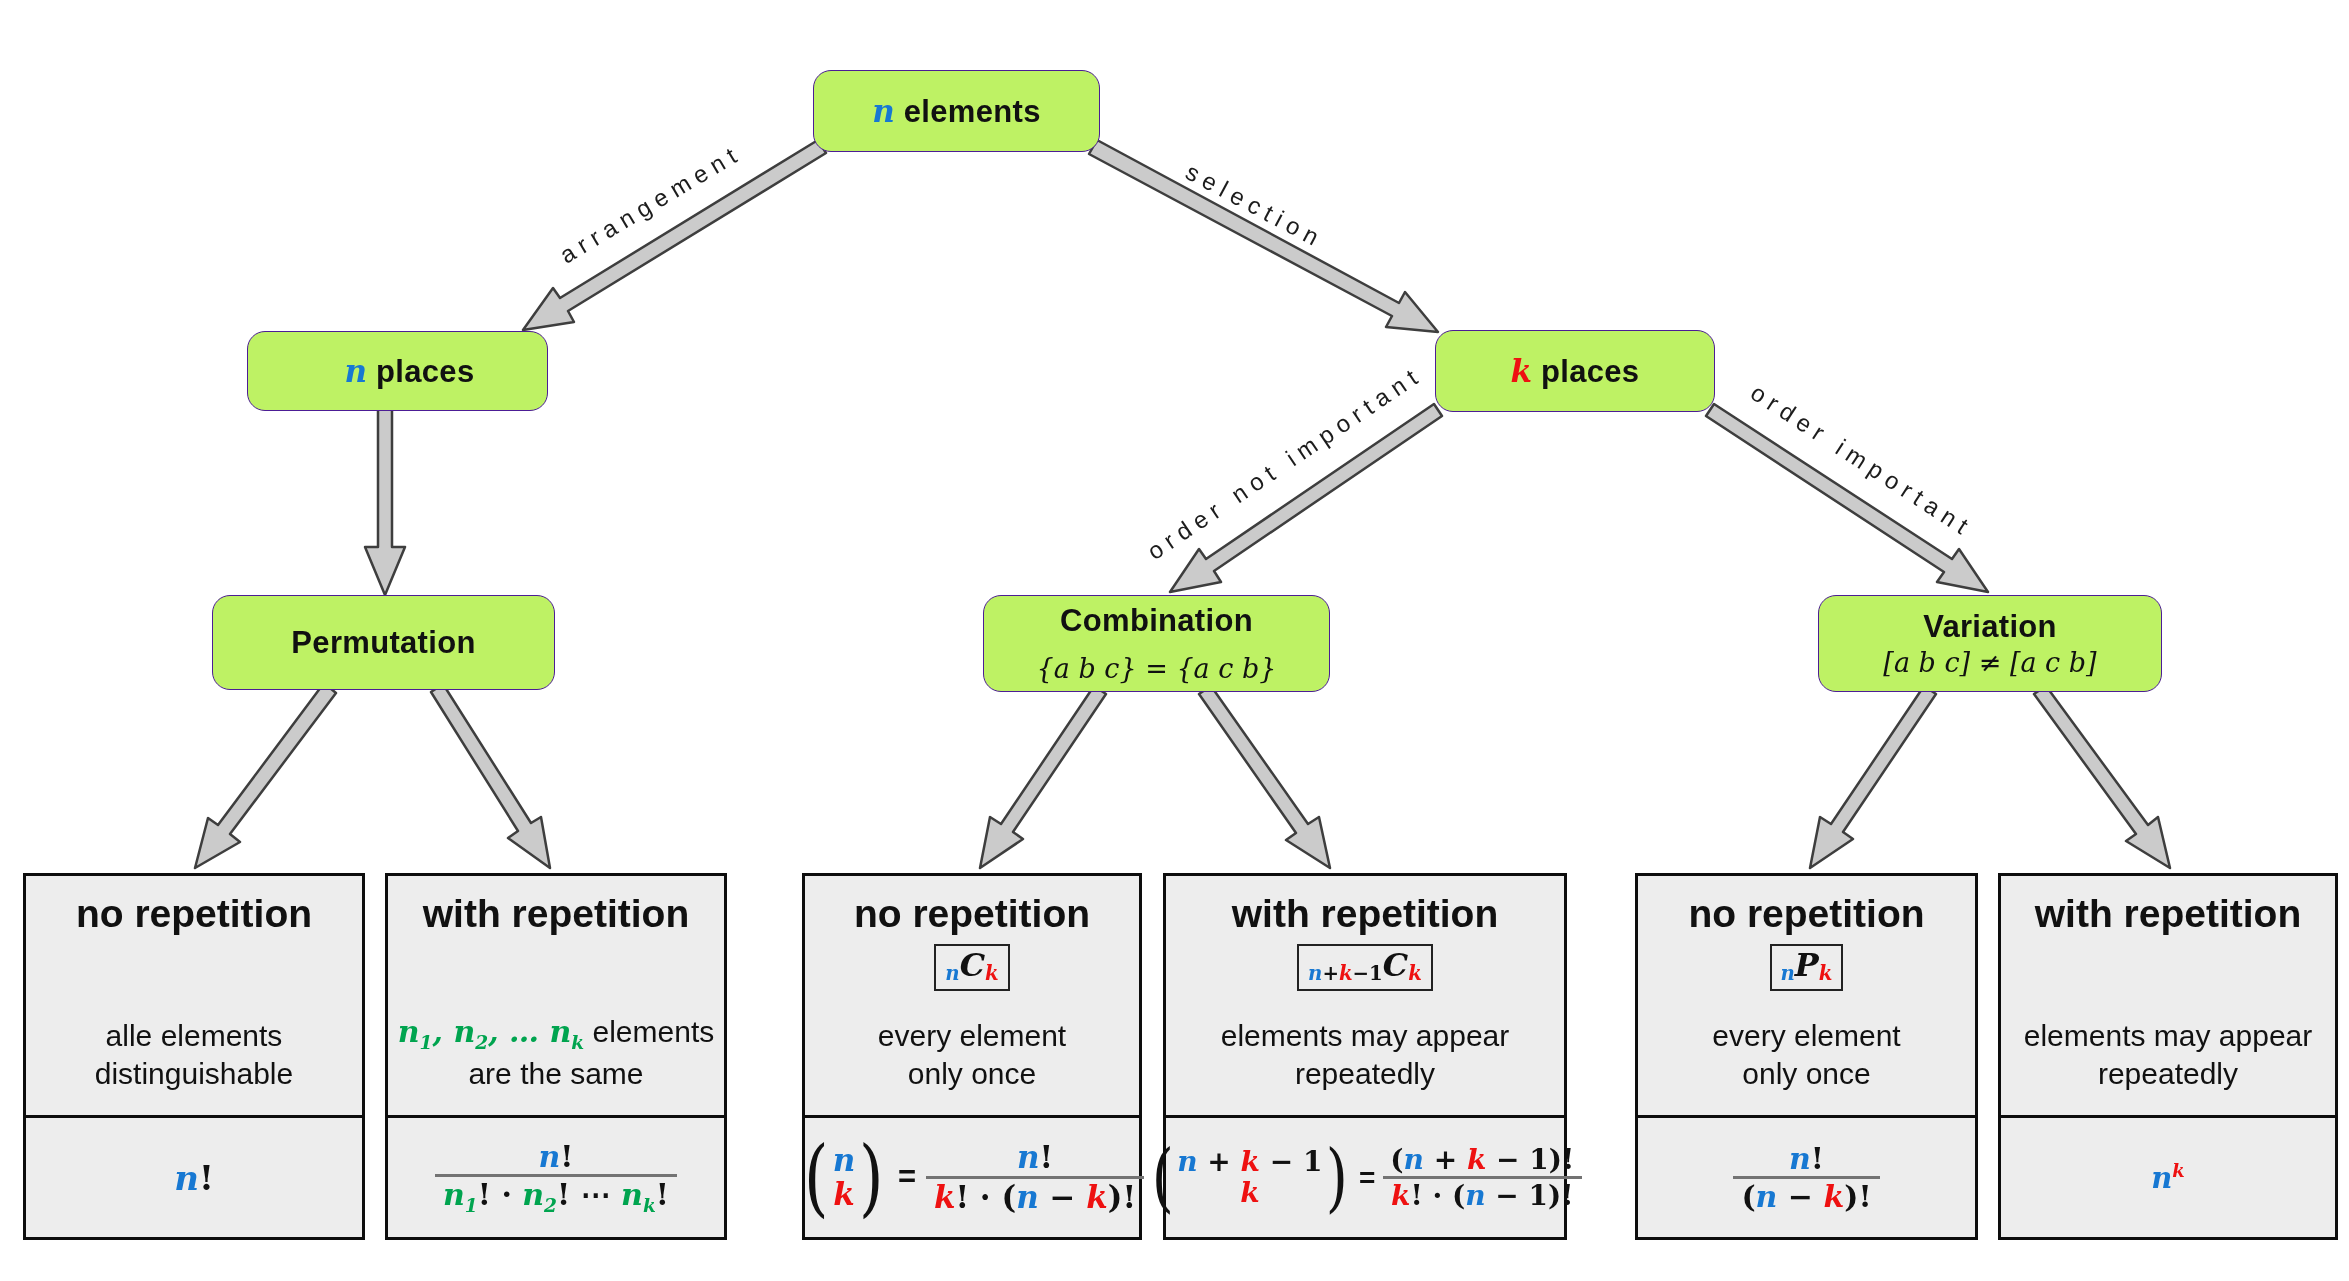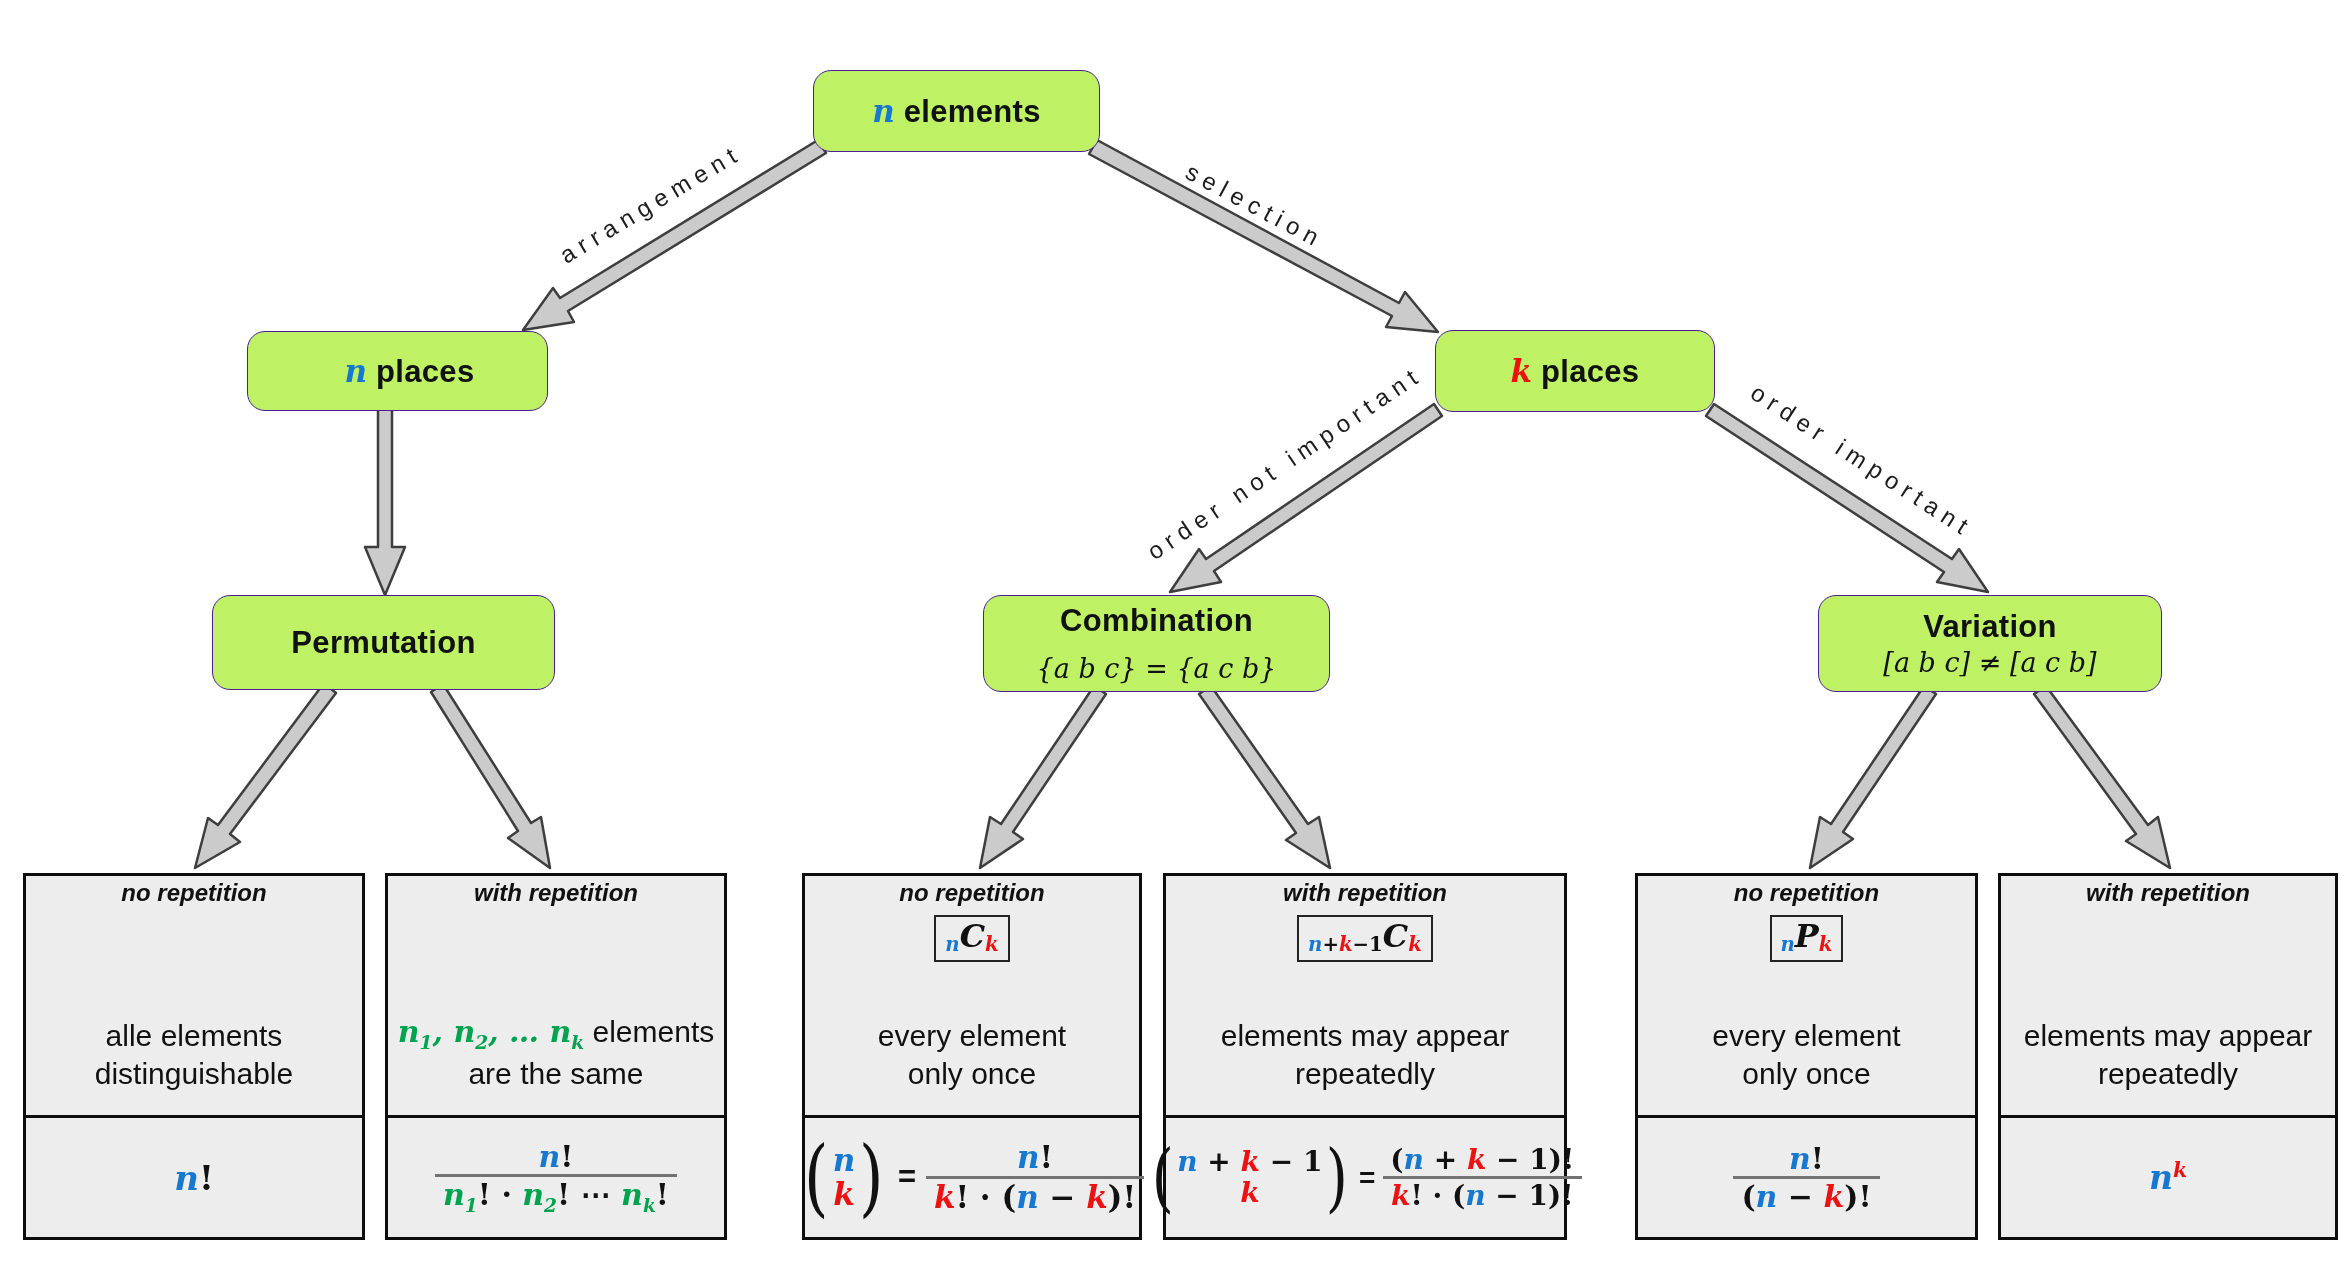--- a/index.html
+++ b/index.html
@@ -16,21 +16,21 @@
 
   .m{font-family:"DejaVu Serif",serif;font-style:italic;font-weight:bold;}
   .blue{color:#1778d2;} .red{color:#ee1111;} .green{color:#00a44f;}
 
   .edge-label{position:absolute;font-size:24px;letter-spacing:.27em;color:#1c1c1c;
               white-space:nowrap;z-index:3;}
 
   .leaf{position:absolute;background:#ededed;border:3px solid #0d0d0d;box-sizing:border-box;
         display:flex;flex-direction:column;z-index:2;}
   .leaf-top{flex:1;display:flex;flex-direction:column;align-items:center;}
-  .leaf-title{font-size:24px;font-weight:bold;margin-top:3px;white-space:nowrap;font-style:italic;}
+  .leaf-title{font-size:39px;font-weight:bold;margin-top:16px;white-space:nowrap;}
   .badge{border:2.5px solid #222;padding:0 9px 3px;margin-top:8px;display:inline-flex;
          align-items:baseline;font-size:29px;line-height:1.25;background:#ededed;}
   .bsub{font-size:.68em;position:relative;top:.18em;}
   .bsub .m{font-size:1em;}
   .op{font-size:1.1em;}
   .desc{margin-top:auto;margin-bottom:22px;text-align:center;font-size:30px;line-height:1.27;}
   .leaf-bottom{height:119px;border-top:3px solid #0d0d0d;display:flex;align-items:center;
                justify-content:center;}
   .formula{display:flex;align-items:center;justify-content:center;gap:10px;font-size:31px;white-space:pre;}
   .frac{display:inline-flex;flex-direction:column;align-items:center;}
@@ -219,19 +219,19 @@
 
   <div class="leaf" style="left:1998px;top:873px;width:340px;height:367px;">
     <div class="leaf-top">
       <div class="leaf-title">with repetition</div>
       <div class="desc">
         <div>elements may appear</div>
         <div>repeatedly</div>
       </div>
     </div>
     <div class="leaf-bottom">
-      <div class="formula" style="font-size:33px;">
+      <div class="formula" style="font-size:29px;">
         <span><span class="m blue">n</span><sup class="m red">k</sup></span>
       </div>
     </div>
   </div>
 
 </div>
 
 </body></html>

